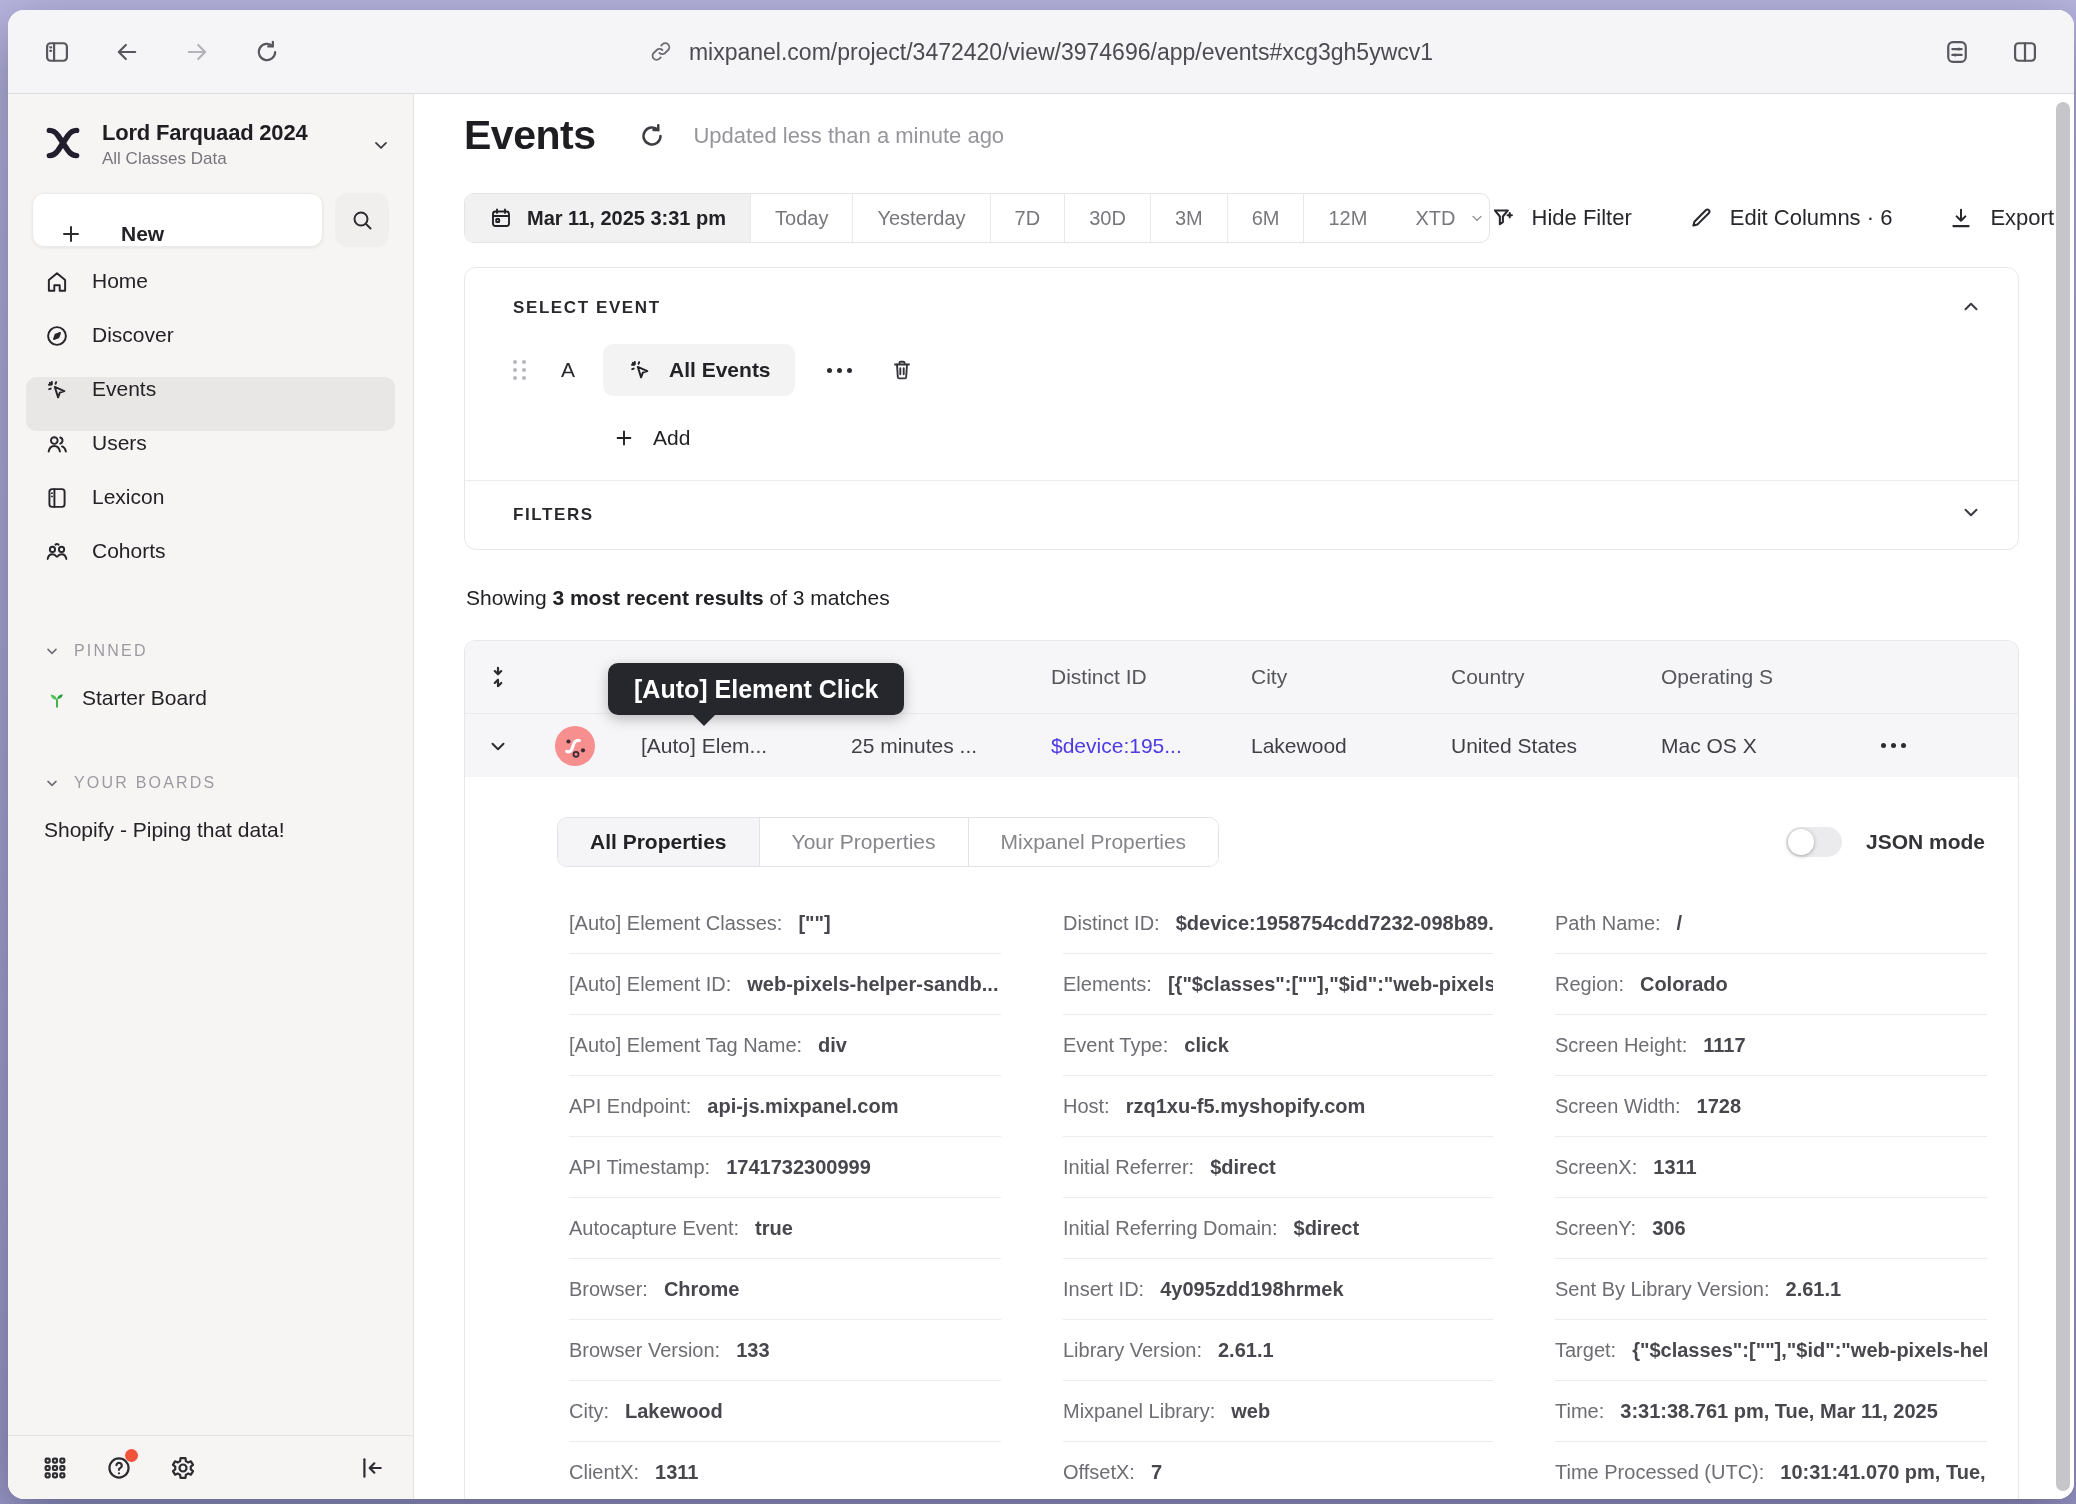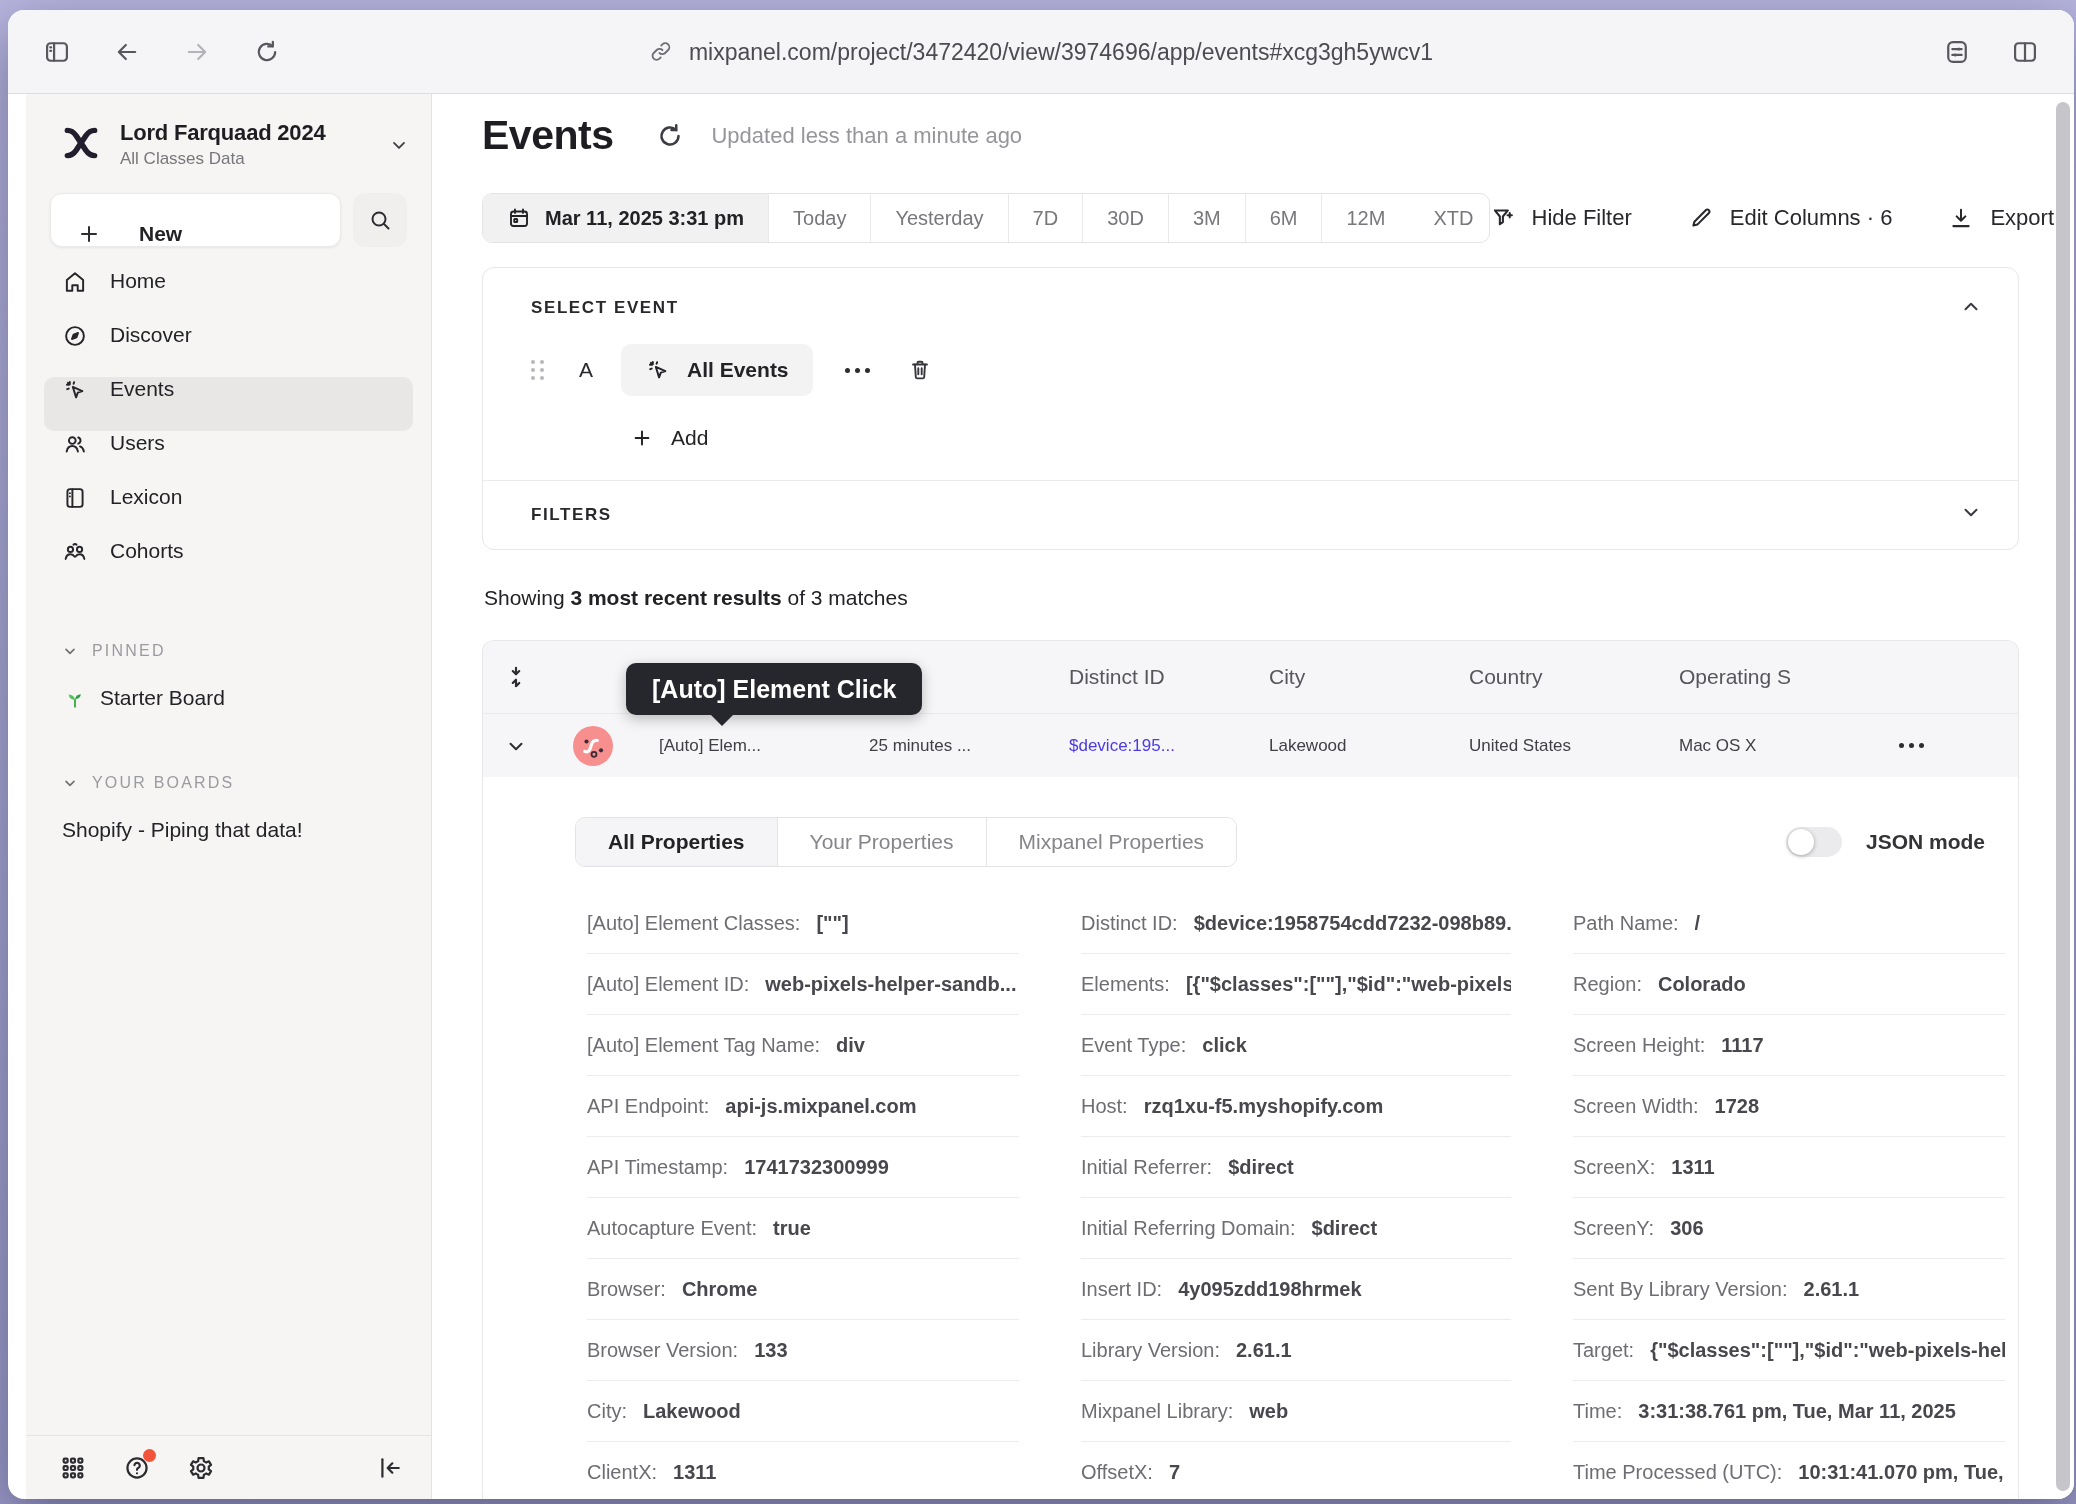--- a/index.html
+++ b/index.html
@@ -29,21 +29,21 @@
   .url-box {
     position:absolute; left:50%; top:50%; transform:translate(-50%,-50%);
     display:flex; align-items:center; gap:16px; font-size:23px; color:#4b4b51;
   }
   .url-box svg { width:24px; height:24px; stroke:#6d6d74; stroke-width:1.8; fill:none; stroke-linecap:round; }
   .browser-right { margin-left:auto; display:flex; align-items:center; gap:38px; }
   
   .app { flex:1; display:flex; min-height:0; }
   .sidebar {
     width:406px; flex:0 0 406px; background:#f7f5f4; border-right:1px solid #e4e2e1;
-    display:flex; flex-direction:column; position:relative; color:#232327;margin-left:18px;
+    display:flex; flex-direction:column; position:relative; color:#232327;
   }
   .main { flex:1; background:#fff; position:relative; overflow:hidden; }
   
   .ws { display:flex; align-items:center; padding:26px 22px 10px 34px; gap:18px; }
   .ws-logo svg { width:42px; height:42px; }
   .ws-text { flex:1; min-width:0; }
   .ws-name { font-size:22px; font-weight:700; color:#1e1d22; letter-spacing:-.2px; }
   .ws-sub { font-size:17px; color:#77767c; margin-top:3px; }
   .chev { width:20px; height:20px; }
   .chev svg { width:20px; height:20px; stroke:#3f3f45; stroke-width:2.2; fill:none; stroke-linecap:round; stroke-linejoin:round; }
@@ -131,21 +131,21 @@
   .add-btn { display:flex; align-items:center; gap:18px; margin:30px 0 4px 100px; font-size:21px; font-weight:500; color:#232327; cursor:pointer; }
   .add-btn svg { width:22px; height:22px; stroke:#232327; stroke-width:2.1; fill:none; stroke-linecap:round; }
   .qc-divider { border-top:1px solid #ebeaed; }
   .filters-sec { padding:24px 48px; }
   
   .showing-line { margin:36px 0 0 2px; font-size:21px; color:#222226; }
   .showing-line b { font-weight:700; }
   .results-card { margin-top:30px; overflow:hidden; position:relative; border-bottom:none; border-bottom-left-radius:0; border-bottom-right-radius:0; }
   .tgrid { display:grid; grid-template-columns:66px 110px 210px 200px 200px 200px 210px 190px 1fr; align-items:center; }
   .thead { height:72px; background:#f6f6f8; color:#56575c; font-size:21px; }
-  .trow { height:64px; background:#f6f6f8; border-top:1px solid #eaeaed; font-size:17px; color:#3f3f45; }
+  .trow { height:64px; background:#f6f6f8; border-top:1px solid #eaeaed; font-size:21px; color:#3f3f45; }
   .cell-center { display:flex; justify-content:center; align-items:center; }
   .collapse-ic svg { width:26px; height:26px; stroke:#2c2c31; stroke-width:2; fill:none; stroke-linecap:round; stroke-linejoin:round; }
   .row-chev svg { width:22px; height:22px; stroke:#2c2c31; stroke-width:2.2; fill:none; stroke-linecap:round; stroke-linejoin:round; }
   .evt-avatar { width:40px; height:40px; border-radius:50%; margin-left:24px; display:flex; align-items:center; justify-content:center; }
   .evt-avatar svg { width:40px; height:40px; }
   .link { color:#4c3ae2; }
   .trow .more { padding-left:20px; }
   .tooltip {
     position:absolute; left:143px; top:22px; background:#26272c; color:#fff;
     border-radius:10px; height:52px; display:flex; align-items:center; padding:0 26px;

